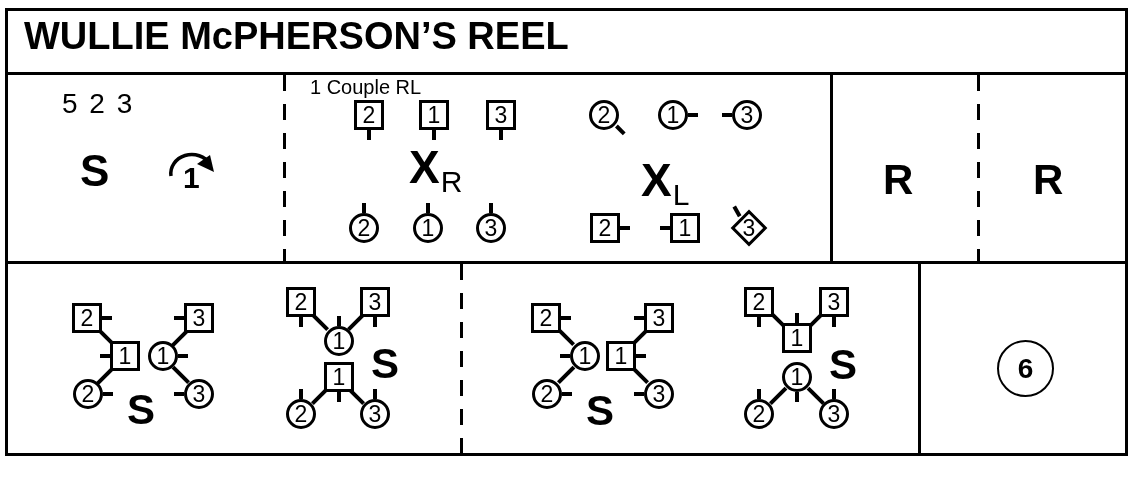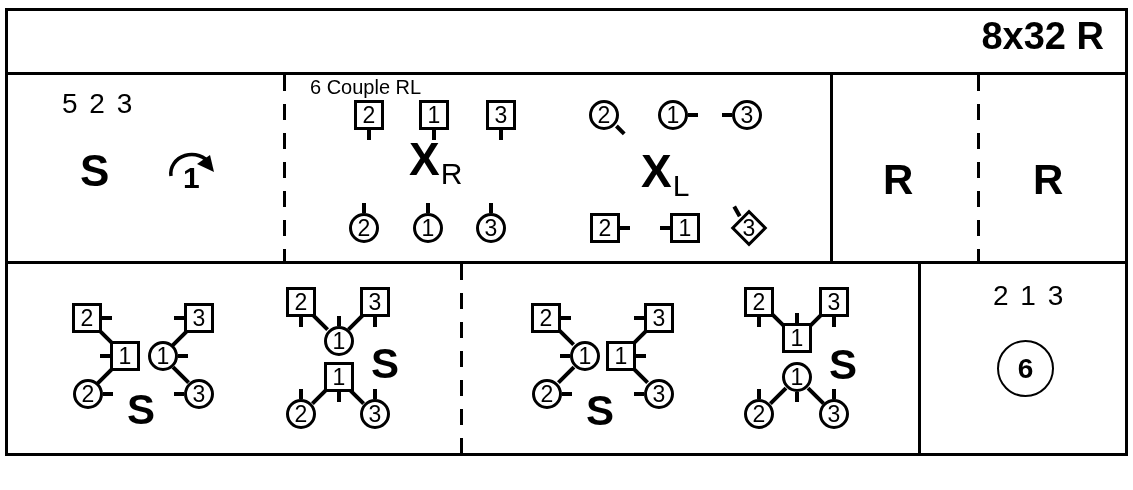--- a/index.html
+++ b/index.html
@@ -60,31 +60,31 @@
 
   <div class="frame"></div>
   <div class="hline" style="top:72px"></div>
   <div class="hline" style="top:261px"></div>
   <div class="vdash" style="left:283px; top:75px; height:186px"></div>
   <div class="vsolid" style="left:830px; top:75px; height:186px"></div>
   <div class="vdash" style="left:977px; top:75px; height:186px"></div>
   <div class="vdash" style="left:460px; top:264px; height:189px"></div>
   <div class="vsolid" style="left:918px; top:264px; height:189px"></div>
 
-  <div class="rhythm">8x32 R</div>
+  <div class="title">WULLIE McPHERSON’S REEL</div>
 
   <div class="order" style="left:62px; top:88px">5 2 3</div>
   <div class="biglabel" style="left:80px; top:149px; font-size:44px">S</div>
   <svg class="arrow-svg" width="54" height="34" viewBox="0 0 54 34">
     <path d="M5 31 A 21 19 0 0 1 44 19" fill="none" stroke="#000" stroke-width="3.5"></path>
     <path d="M48 27 L44 10 L31 19 Z" fill="#000"></path>
   </svg>
   <div class="turnnum" style="left:183px; top:163px">1</div>
 
-  <div class="caption" style="left:310px; top:76px">6 Couple RL</div>
+  <div class="caption" style="left:310px; top:76px">1 Couple RL</div>
 
   <div class="sym" style="left:354px; top:100px">
     <span class="num">2</span>
     <i class="tick tick-b"></i>
   </div>
   <div class="sym" style="left:419px; top:100px">
     <span class="num">1</span>
     <i class="tick tick-b"></i>
   </div>
   <div class="sym" style="left:486px; top:100px">
@@ -98,24 +98,24 @@
   </div>
   <div class="sym ci" style="left:658px; top:100px">
     <span class="num">1</span>
     <i class="tick tick-r"></i>
   </div>
   <div class="sym ci" style="left:732px; top:100px">
     <span class="num">3</span>
     <i class="tick tick-l"></i>
   </div>
 
-  <div class="cross" style="left:409px; top:136px">
+  <div class="cross" style="left:409px; top:144px">
     <span class="xbig">X</span><span class="xsub">R</span>
   </div>
-  <div class="cross" style="left:641px; top:148px">
+  <div class="cross" style="left:641px; top:157px">
     <span class="xbig">X</span><span class="xsub">L</span>
   </div>
 
   <div class="sym ci" style="left:349px; top:213px">
     <span class="num">2</span>
     <i class="tick tick-t"></i>
   </div>
   <div class="sym ci" style="left:413px; top:213px">
     <span class="num">1</span>
     <i class="tick tick-t"></i>
@@ -256,19 +256,18 @@
   <div class="sym ci" style="left:744px; top:399px">
     <span class="num">2</span>
     <i class="tick tick-t"></i>
   </div>
   <div class="sym ci" style="left:819px; top:399px">
     <span class="num">3</span>
     <i class="tick tick-t"></i>
   </div>
   <div class="biglabel" style="left:829px; top:344px">S</div>
 
-  <div class="order" style="left:993px; top:280px">2 1 3</div>
   <div class="circle6">
     <span>6</span>
   </div>
 
 
 </div>
 
 </body></html>

